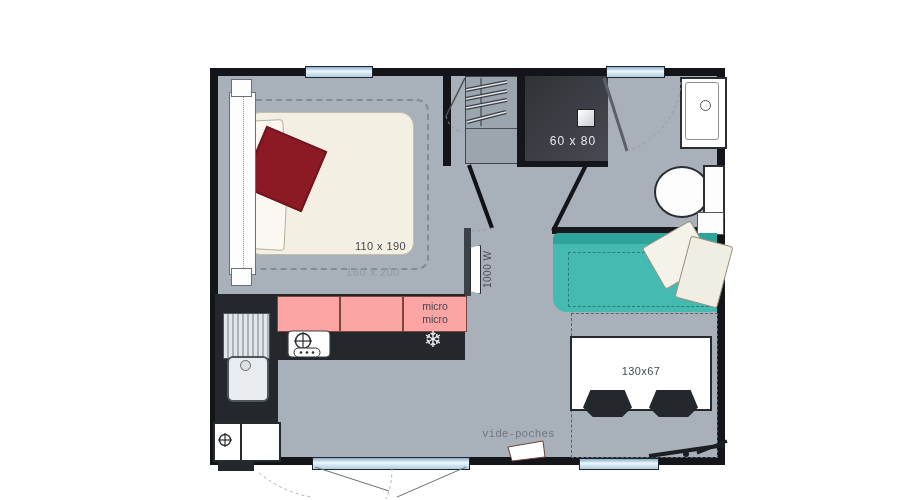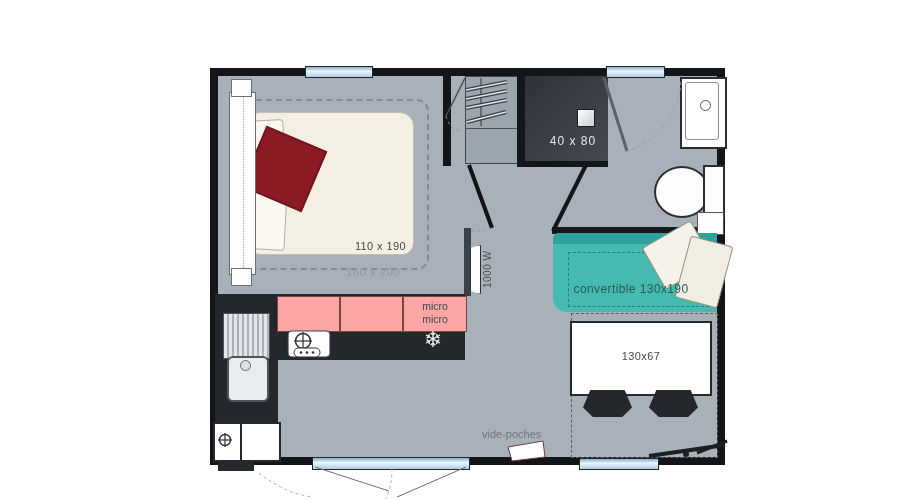--- a/index.html
+++ b/index.html
@@ -40,42 +40,42 @@
   .wc-tank{left:703px;top:165px;width:18px;height:49px;background:#fdfdfd;border:2px solid #2a2d31;}
   .wc-cab{left:697px;top:212px;width:25px;height:21px;background:#fdfdfd;border:1px solid #555;}
   
   .sofa{left:553px;top:233px;width:164px;height:79px;background:#45bab1;border-radius:6px 0 0 14px;}
   .sofa-back{position:absolute;left:0;top:0;right:0;height:11px;background:#2da39b;border-radius:6px 0 0 0;}
   .sofa-dash{position:absolute;left:15px;top:19px;width:139px;height:53px;border:1px dashed #2a7e77;}
   .sofa-lbl{left:558px;top:282px;width:146px;text-align:center;color:#2c5a56;font-size:12px;}
   .spillow{background:#f4f2e9;border:1px solid #97917e;border-radius:3px;}
   
   .dine-dash{left:571px;top:313px;width:145px;height:143px;border:1px dashed #596067;}
-  .table{left:570px;top:321px;width:138px;height:71px;background:#fff;border:2px solid #26292e;}
+  .table{left:570px;top:336px;width:138px;height:71px;background:#fff;border:2px solid #26292e;}
   .table .lbl-in{position:absolute;left:0;right:0;top:27px;text-align:center;}
   .chair{top:390px;width:49px;height:27px;background:#24272c;
          clip-path:polygon(15% 0,85% 0,100% 65%,80% 100%,20% 100%,0 65%);}
   
   .counterA{left:215px;top:294px;width:250px;height:66px;background:#24272c;}
   .counterB{left:215px;top:294px;width:63px;height:130px;background:#24272c;}
   .cab{top:296px;height:34px;background:#fca5a5;border:1px solid #7a463e;}
   .micro-lbl{position:absolute;left:0;right:0;top:3px;text-align:center;font-size:10.5px;line-height:1.25;color:#43484d;}
   .snow{left:418px;top:326px;width:30px;height:28px;color:#f2f4f6;font-size:22px;line-height:28px;text-align:center;}
   .sink-board{left:223px;top:313px;width:45px;height:44px;border:1px solid #50555b;
               background:repeating-linear-gradient(90deg,#e2e6ea 0 3px,#aab1b8 3px 5px);}
   .sink-basin{left:227px;top:356px;width:38px;height:42px;background:#e9ecef;border:2px solid #50555b;border-radius:6px;}
   .sink-drain{left:240px;top:360px;width:9px;height:9px;border:1px solid #666;border-radius:50%;background:#dde0e3;}
   .gasbox{top:422px;height:36px;background:#fff;border:2px solid #26292e;}
   
   .heater{left:470px;top:245px;width:9px;height:47px;background:#fdfdfd;border:1px solid #2a2d31;
           clip-path:polygon(0 6%,100% 0,100% 100%,0 94%);}
   .heater-lbl{left:479px;top:243px;width:16px;height:52px;display:flex;align-items:center;justify-content:center;
               writing-mode:vertical-rl;transform:rotate(180deg);font-size:10px;color:#4a4f54;letter-spacing:.5px;}
   .step{left:218px;top:462px;width:36px;height:9px;background:#24272c;}
-  .vp-lbl{left:482px;top:428px;color:#70777e;font-size:11px;}
+  .vp-lbl{left:482px;top:428px;color:#70777e;font-size:11px;font-family:Liberation Mono, monospace;}
   svg.overlay{position:absolute;left:0;top:0;pointer-events:none;}
 </style>
 </head>
 <body>
 
 <div class="canvas">
 
   <div class="abs wall-box"></div>
 
   <div class="abs bed-dash"></div>
@@ -94,36 +94,35 @@
   <div class="abs wall-sofa"></div>
 
   <div class="abs wardrobe">
       <div class="shelf"></div>
     </div>
 
   <div class="abs shower"></div>
   <div class="abs shower-left"></div>
   <div class="abs shower-bottom"></div>
   <div class="abs drain"></div>
-  <div class="lbl shower-lbl">40 x 80</div>
+  <div class="lbl shower-lbl">60 x 80</div>
 
   <div class="abs basin"></div>
   <div class="abs basin-in"></div>
   <div class="abs basin-drain"></div>
   <div class="abs wc-bowl"></div>
   <div class="abs wc-tank"></div>
   <div class="abs wc-cab"></div>
 
   <div class="abs sofa">
     <div class="sofa-back"></div>
     <div class="sofa-dash"></div>
   </div>
   <div class="abs spillow" style="left:650px;top:231px;width:54px;height:46px;transform:rotate(-30deg);"></div>
   <div class="abs spillow" style="left:682px;top:240px;width:42px;height:62px;transform:rotate(15deg);background:#f0ede2;"></div>
-  <div class="lbl sofa-lbl">convertible 130x190</div>
 
   <div class="abs dine-dash"></div>
   <div class="abs table">
     <div class="lbl lbl-in">130x67</div>
   </div>
   <div class="abs chair" style="left:583px;"></div>
   <div class="abs chair" style="left:649px;"></div>
 
   <div class="abs counterA"></div>
   <div class="abs counterB"></div>

